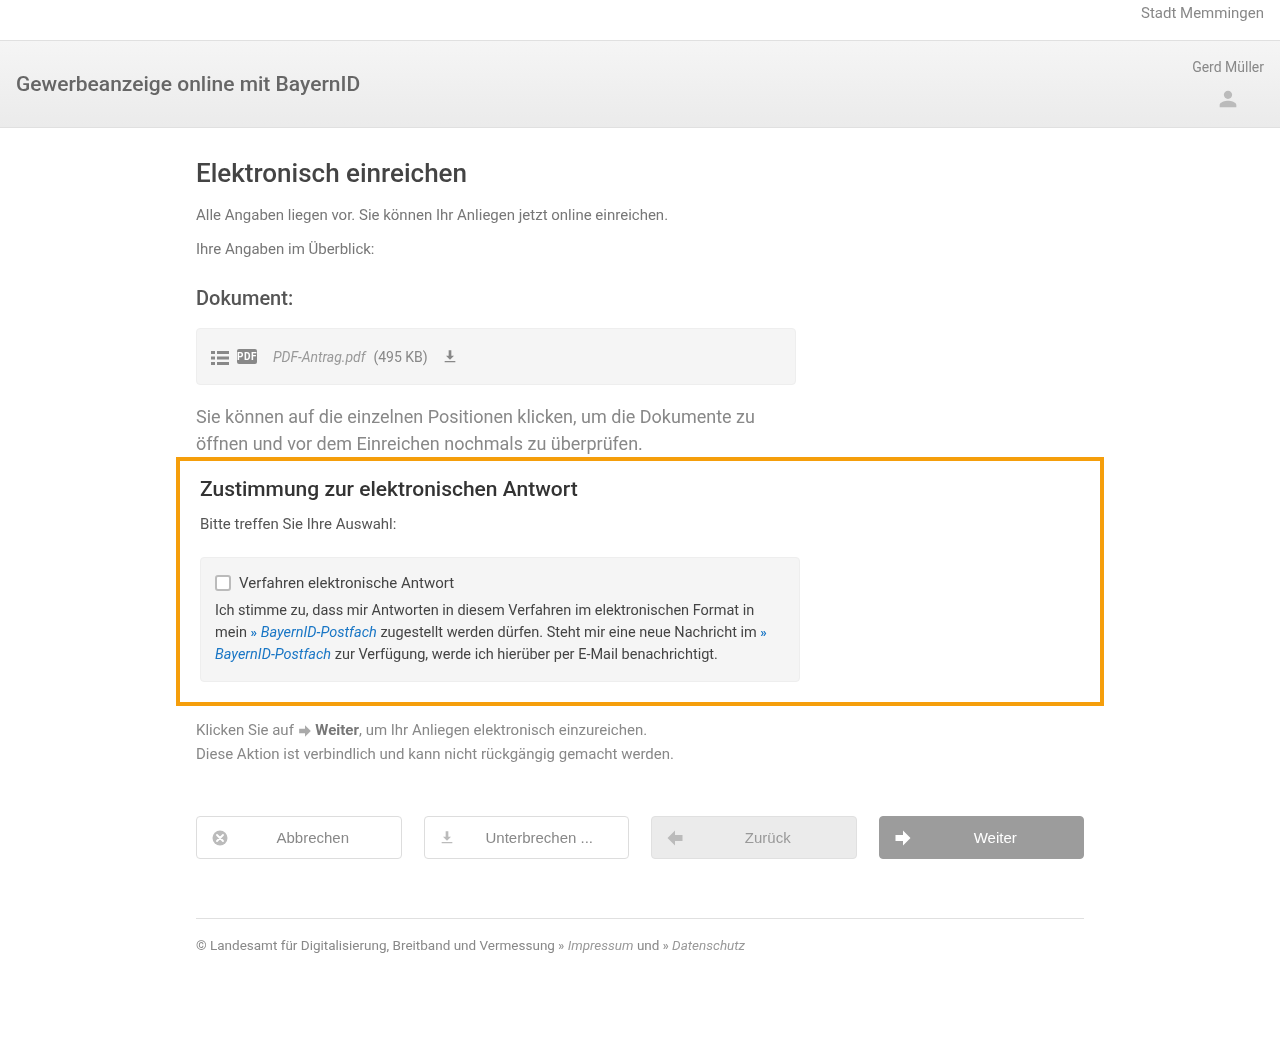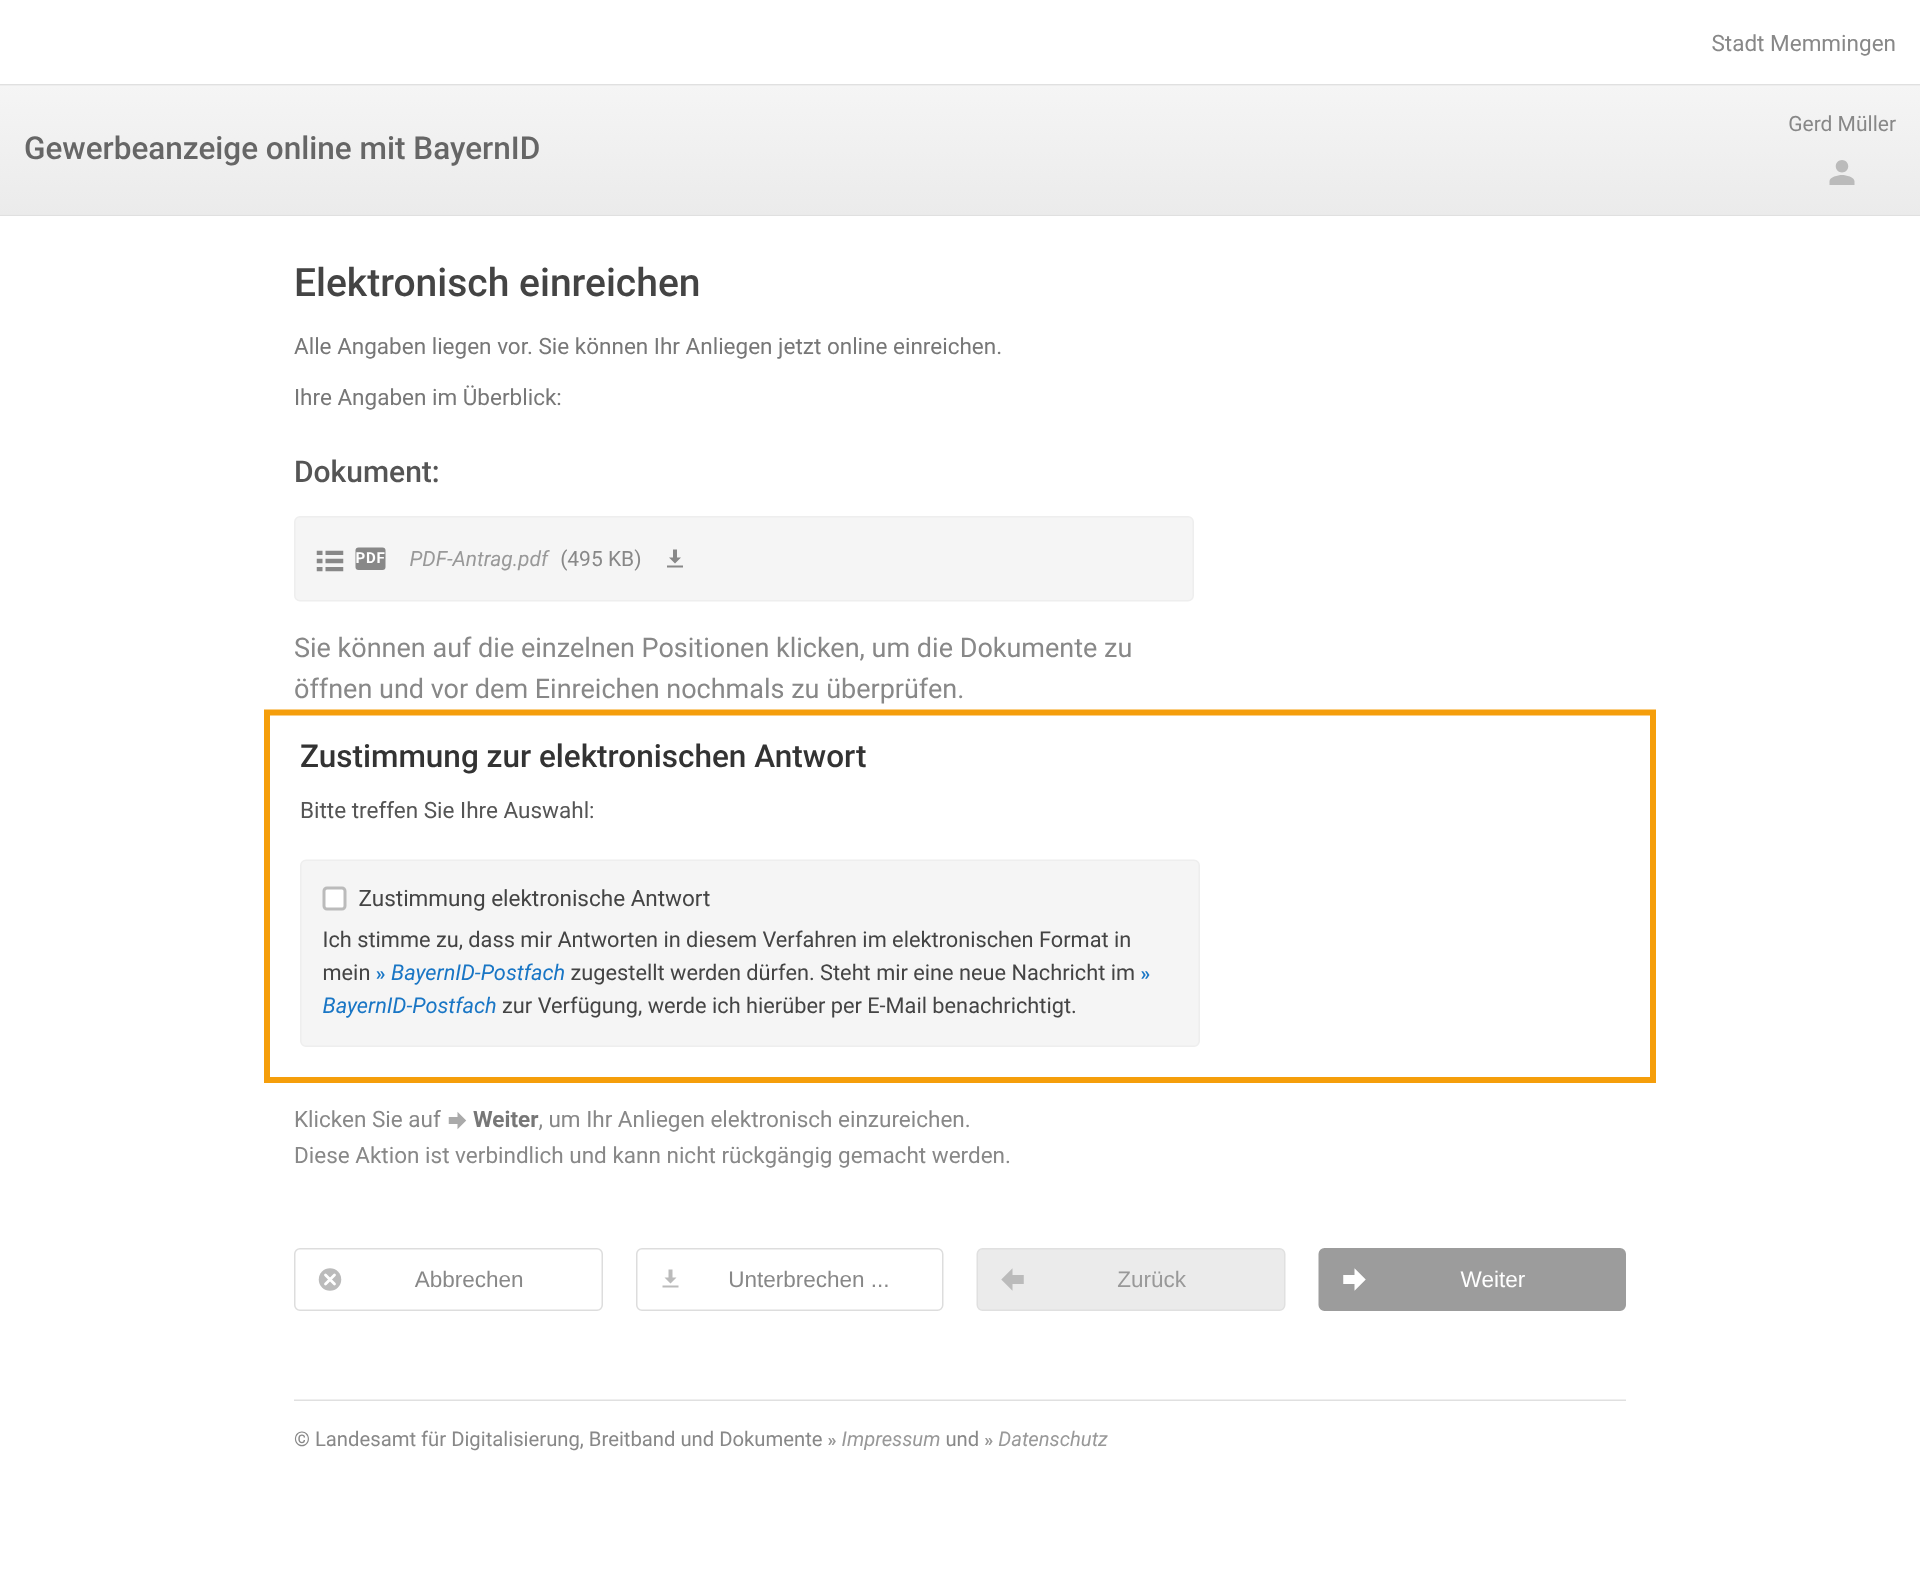--- a/index.html
+++ b/index.html
@@ -3,21 +3,21 @@
   <meta charset="utf-8">
   <style>
     * { box-sizing: border-box; margin: 0; padding: 0; }
     body {
       font-family: -apple-system, BlinkMacSystemFont, "Segoe UI", Roboto, "Helvetica Neue", Arial, sans-serif;
       font-size: 14px;
       color: #333;
       background: #fff;
     }
     .top-bar {
-      padding: 20px 16px 18px;
+      padding: 4px 16px 18px;
       text-align: right;
       color: #888;
       font-size: 15px;
     }
     .header-bar {
       background: linear-gradient(to bottom, #f5f5f5, #ebebeb);
       border-top: 1px solid #e0e0e0;
       border-bottom: 1px solid #e0e0e0;
       padding: 18px 16px;
       display: flex;
@@ -268,21 +268,21 @@
   </div>
 
   <p class="doc-hint">Sie können auf die einzelnen Positionen klicken, um die Dokumente zu öffnen und vor dem Einreichen nochmals zu überprüfen.</p>
 
   <div class="highlight-box">
     <h2>Zustimmung zur elektronischen Antwort</h2>
     <p class="selection-prompt">Bitte treffen Sie Ihre Auswahl:</p>
     <div class="consent-box">
       <div class="checkbox-row">
         <div class="checkbox"></div>
-        <span class="checkbox-label">Zustimmung elektronische Antwort</span>
+        <span class="checkbox-label">Verfahren elektronische Antwort</span>
       </div>
       <div class="consent-text">
         <span>Ich stimme zu, dass mir Antworten in diesem Verfahren im elektronischen Format in mein </span><span class="chevrons">»</span> <span class="link">BayernID-Postfach</span><span> zugestellt werden dürfen. Steht mir eine neue Nachricht im </span><span class="chevrons">»</span> <span class="link">BayernID-Postfach</span><span> zur Verfügung, werde ich hierüber per E-Mail benachrichtigt.</span>
       </div>
     </div>
   </div>
 
   <div class="submit-hint">
     <span>Klicken Sie auf </span>
     <span class="arrow-icon">
@@ -325,15 +325,15 @@
         <svg width="18" height="18" viewBox="0 0 24 24" fill="currentColor">
             <path d="M12 2l10 10-10 10v-6H2V8h10V2z"></path>
           </svg>
       </span>
       <span class="btn-label">Weiter</span>
     </button>
   </div>
 
   <hr class="footer-divider">
   <div class="footer">
-    <span>© Landesamt für Digitalisierung, Breitband und Dokumente </span><span class="gray-chevrons">»</span> <span class="footer-link">Impressum</span><span> und </span><span class="gray-chevrons">»</span> <span class="footer-link">Datenschutz</span>
+    <span>© Landesamt für Digitalisierung, Breitband und Vermessung </span><span class="gray-chevrons">»</span> <span class="footer-link">Impressum</span><span> und </span><span class="gray-chevrons">»</span> <span class="footer-link">Datenschutz</span>
   </div>
 </div>
 
 </body></html>

